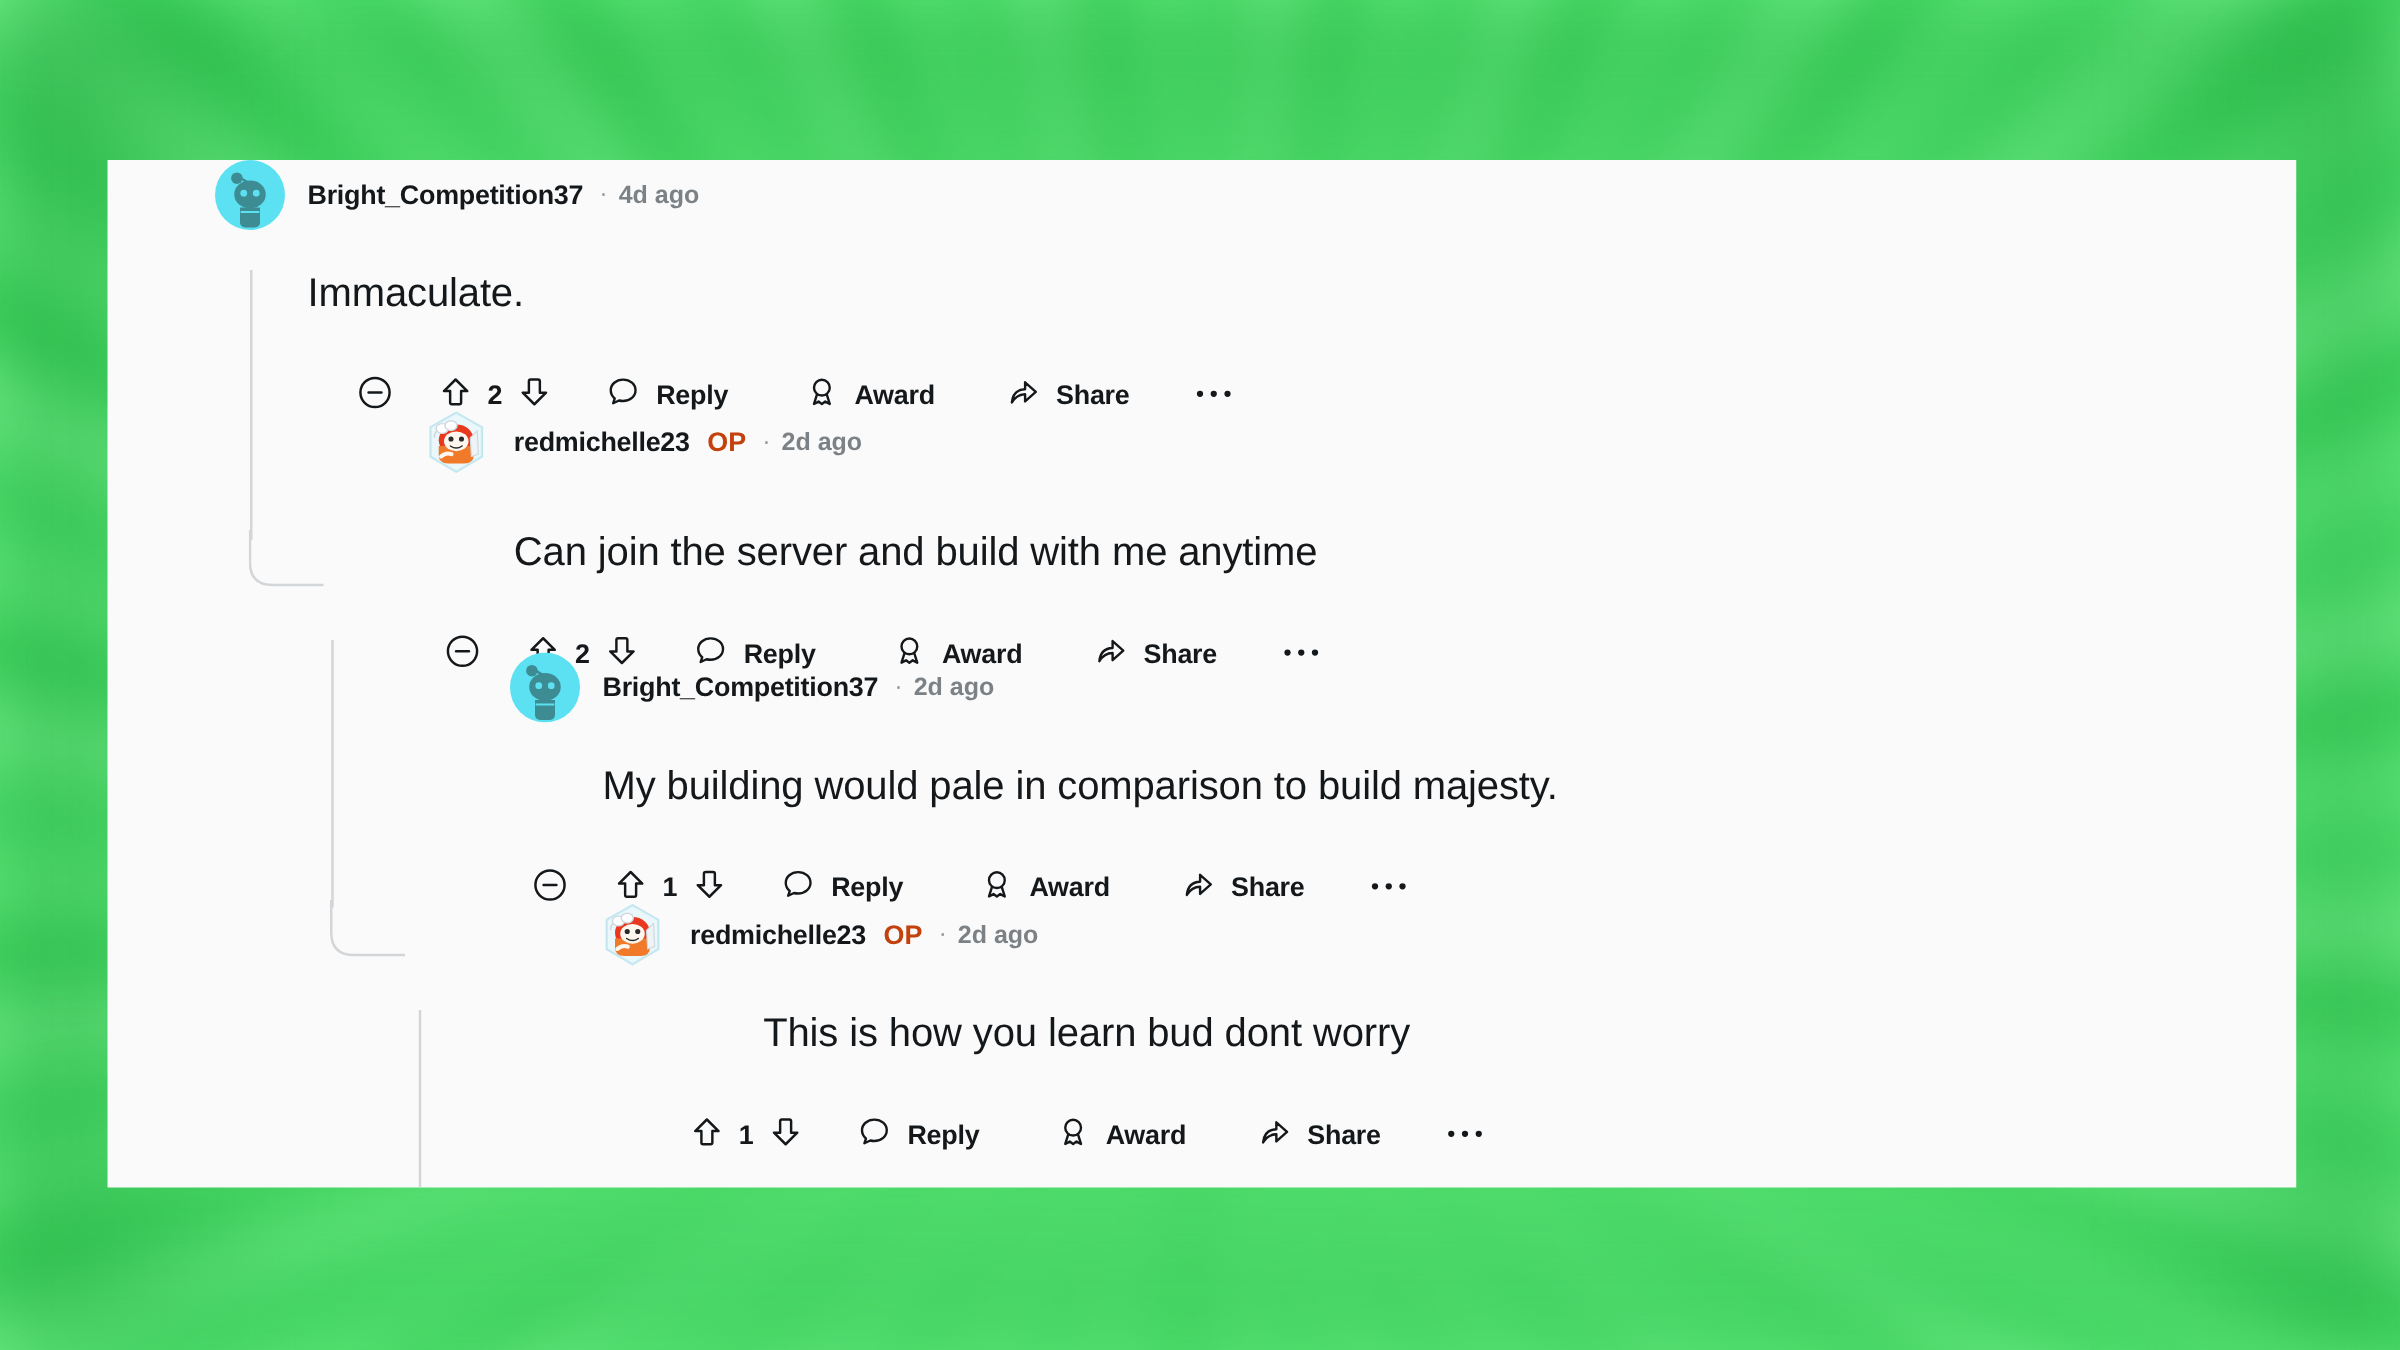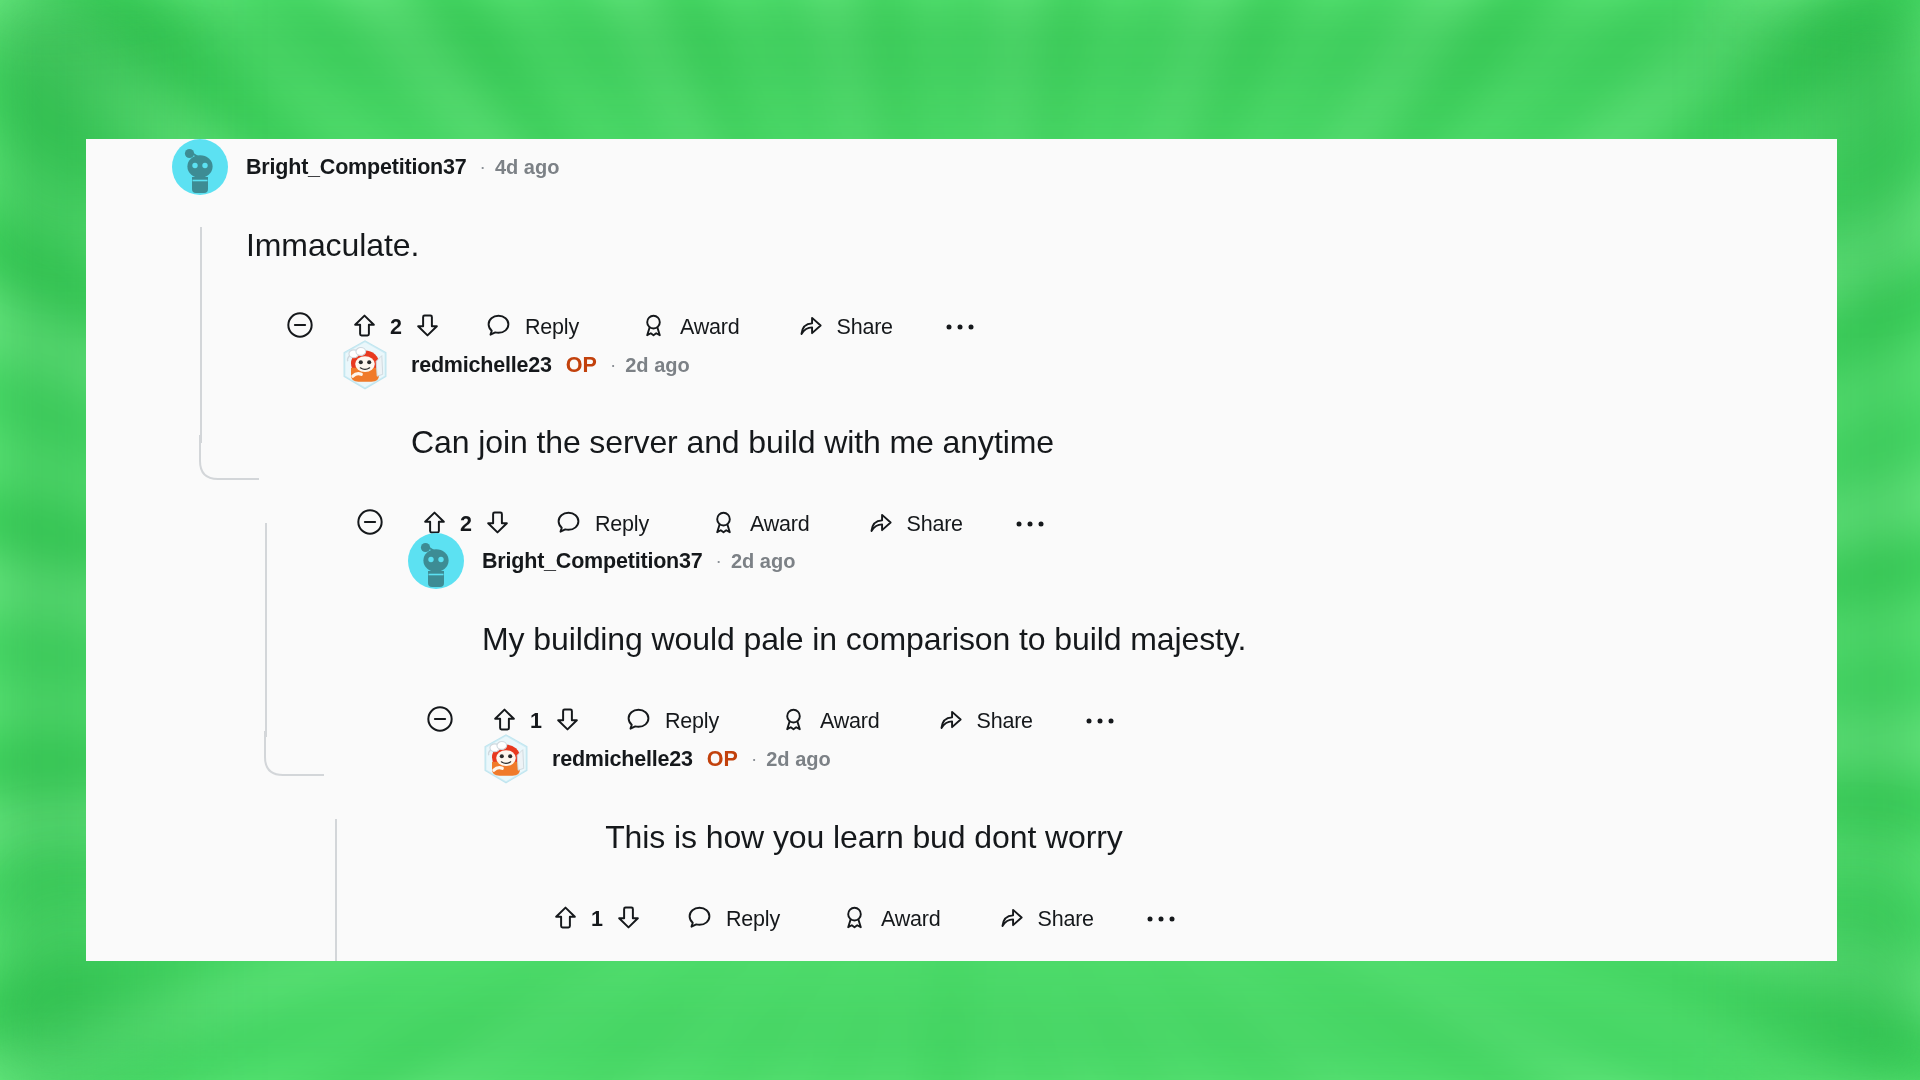--- a/index.html
+++ b/index.html
@@ -46,21 +46,21 @@
   }
   #bg .glow-bottom {
     position: absolute; left: 0; right: 0; bottom: 0; height: 260px;
     background: linear-gradient(to top, rgba(45,190,78,0.45), rgba(70,225,105,0.0));
     filter: blur(30px);
   }
 
   
   #card {
     position: absolute;
-    left: 86px; top: 139px;
+    left: 86px; top: 128px;
     width: 1751px; height: 822px;
     background: #fafafa;
     overflow: hidden;
   }
 
   
   .thread { position: relative; }
 
   .comment { position: relative; }
 
@@ -119,21 +119,21 @@
     align-items: center;
     height: 44px;
   }
   .act {
     display: flex; align-items: center;
     color: #15181b;
     white-space: nowrap;
   }
   .act .lbl {
     font-size: 21.5px;
-    font-weight: normal;
+    font-weight: bold;
     letter-spacing: -0.2px;
     margin-left: 13px;
     color: #15181b;
   }
   .votecount {
     font-size: 21.5px;
     font-weight: bold;
     color: #15181b;
     margin: 0 12px;
   }
@@ -288,21 +288,21 @@
               <path d="M17 42 q4 -4 9 -2" stroke="#fdf6ee" stroke-width="3.4" fill="none" stroke-linecap="round"></path>
             </g>
           </svg>
         </div>
         <span class="uname">redmichelle23</span>
         <span class="op-badge">OP</span>
         <span class="dotsep">·</span>
         <span class="ts">2d ago</span>
       </div>
 
-      <div class="cbody" style="margin-left:325px; margin-top:26px;">Can join the server and build with me anytime</div>
+      <div class="cbody" style="margin-left:325px; margin-top:36px;">Can join the server and build with me anytime</div>
 
       <div class="cactions" style="margin-left:270px; margin-top:37px;">
         <span class="act" style="margin-right:37px;">
           <span class="ico">
             <svg width="28" height="28" viewBox="0 0 24 24" fill="none">
               <circle cx="12" cy="12" r="10" stroke="#15181b" stroke-width="1.7"></circle>
               <path d="M7.6 12h8.8" stroke="#15181b" stroke-width="1.7" stroke-linecap="round"></path>
             </svg>
           </span>
         </span>

